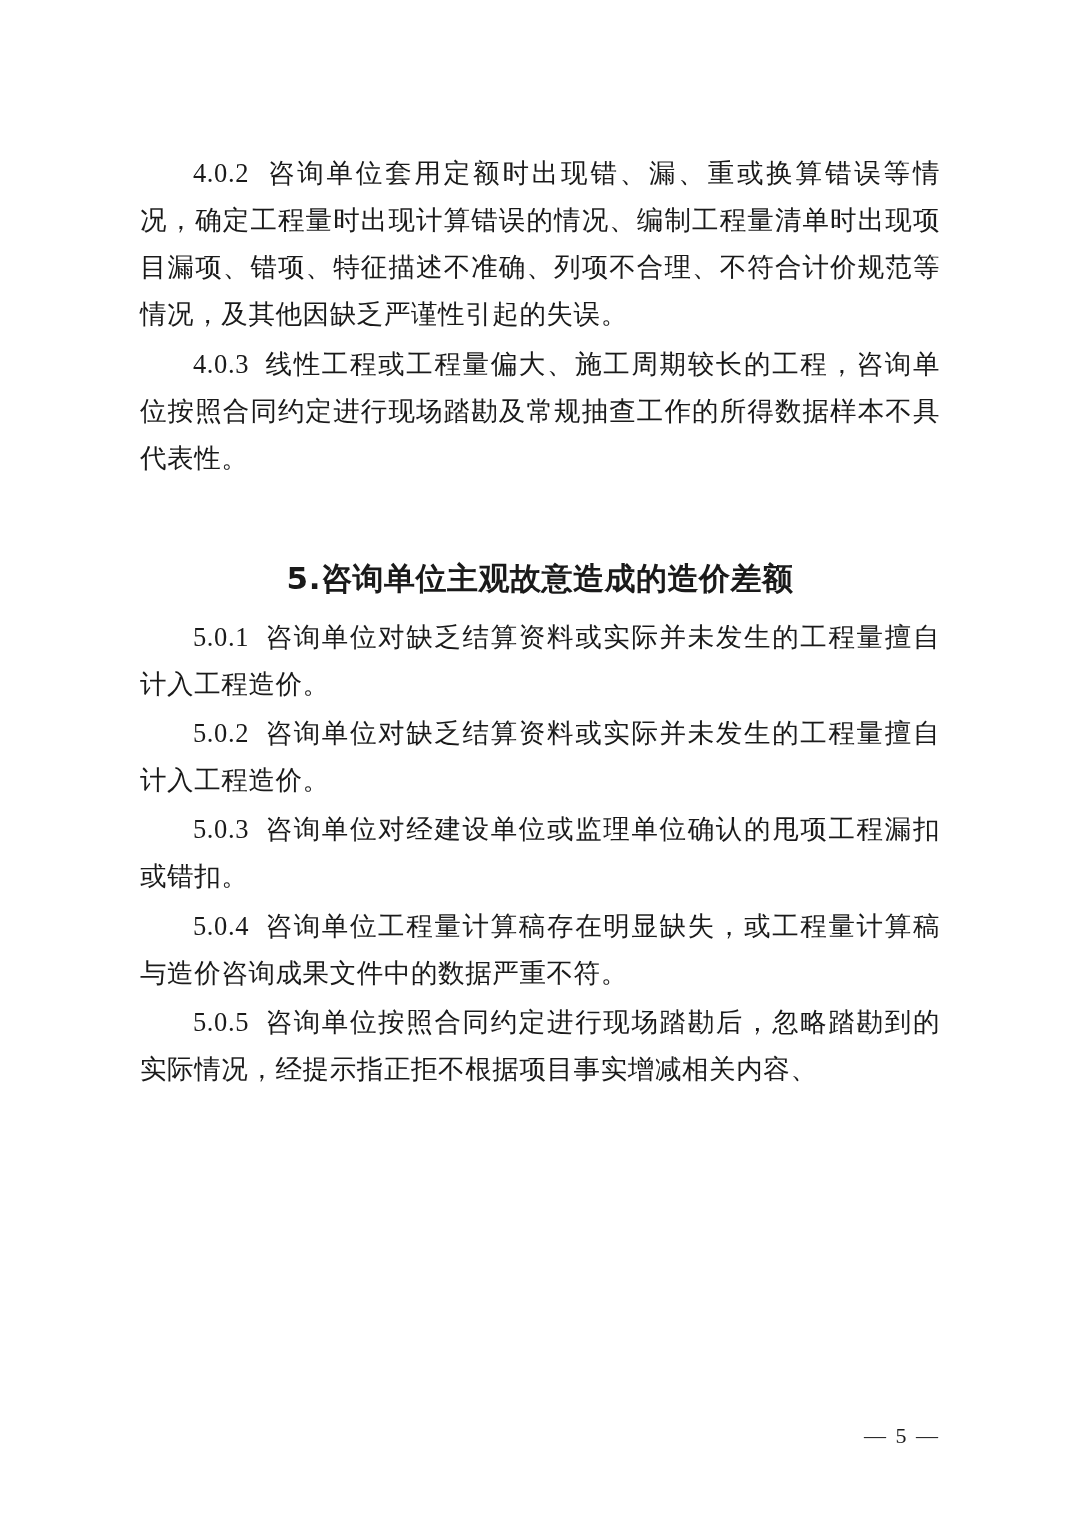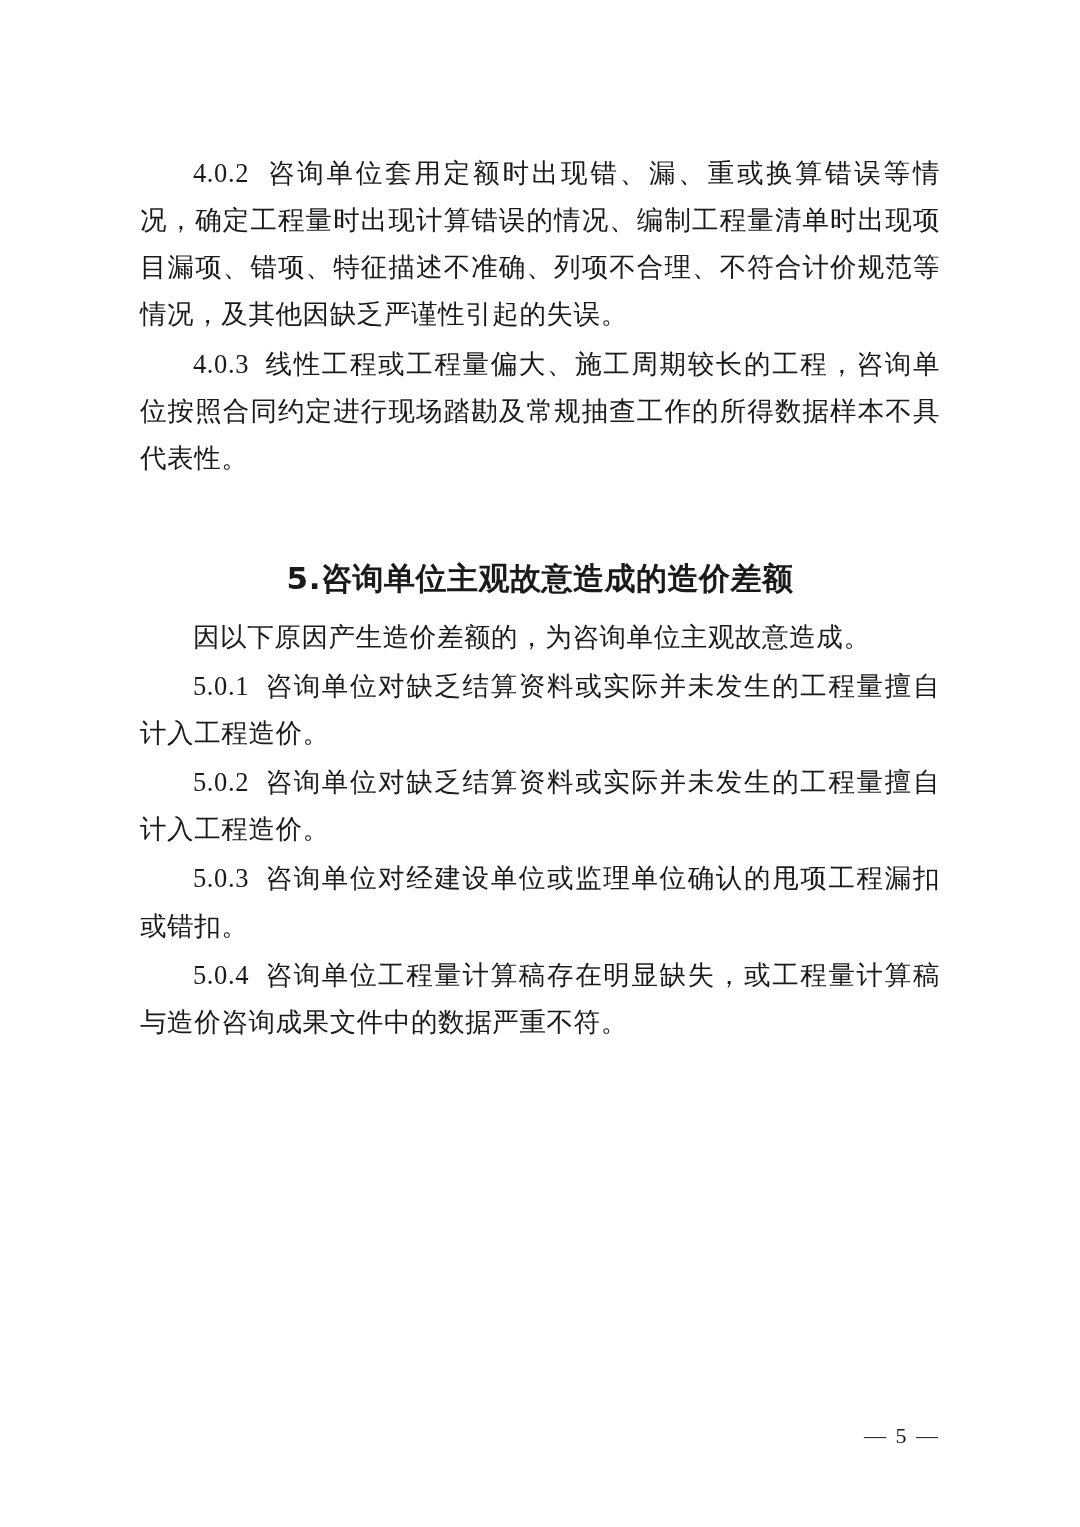--- a/index.html
+++ b/index.html
@@ -63,27 +63,27 @@
   <div class="content">
 
     <p class="para">4.0.2  咨询单位套用定额时出现错、漏、重或换算错误等情况，确定工程量时出现计算错误的情况、编制工程量清单时出现项目漏项、错项、特征描述不准确、列项不合理、不符合计价规范等情况，及其他因缺乏严谨性引起的失误。</p>
 
     <p class="para">4.0.3  线性工程或工程量偏大、施工周期较长的工程，咨询单位按照合同约定进行现场踏勘及常规抽查工作的所得数据样本不具代表性。</p>
 
     <div class="gap-after-403"></div>
 
     <h2 class="section-heading">5.咨询单位主观故意造成的造价差额</h2>
 
-    <p class="para">因以下原因产生造价差额的，为咨询单位主观故意造成。</p>
 
     <p class="para">5.0.1  咨询单位对缺乏结算资料或实际并未发生的工程量擅自计入工程造价。</p>
 
     <p class="para">5.0.2  咨询单位对缺乏结算资料或实际并未发生的工程量擅自计入工程造价。</p>
 
     <p class="para">5.0.3  咨询单位对经建设单位或监理单位确认的甩项工程漏扣或错扣。</p>
 
     <p class="para">5.0.4  咨询单位工程量计算稿存在明显缺失，或工程量计算稿与造价咨询成果文件中的数据严重不符。</p>
 
+    <p class="para">5.0.5  咨询单位按照合同约定进行现场踏勘后，忽略踏勘到的实际情况，经提示指正拒不根据项目事实增减相关内容、</p>
 
   </div>
 
   <div class="page-number">— 5 —</div>
 </div>
 
 </body></html>

